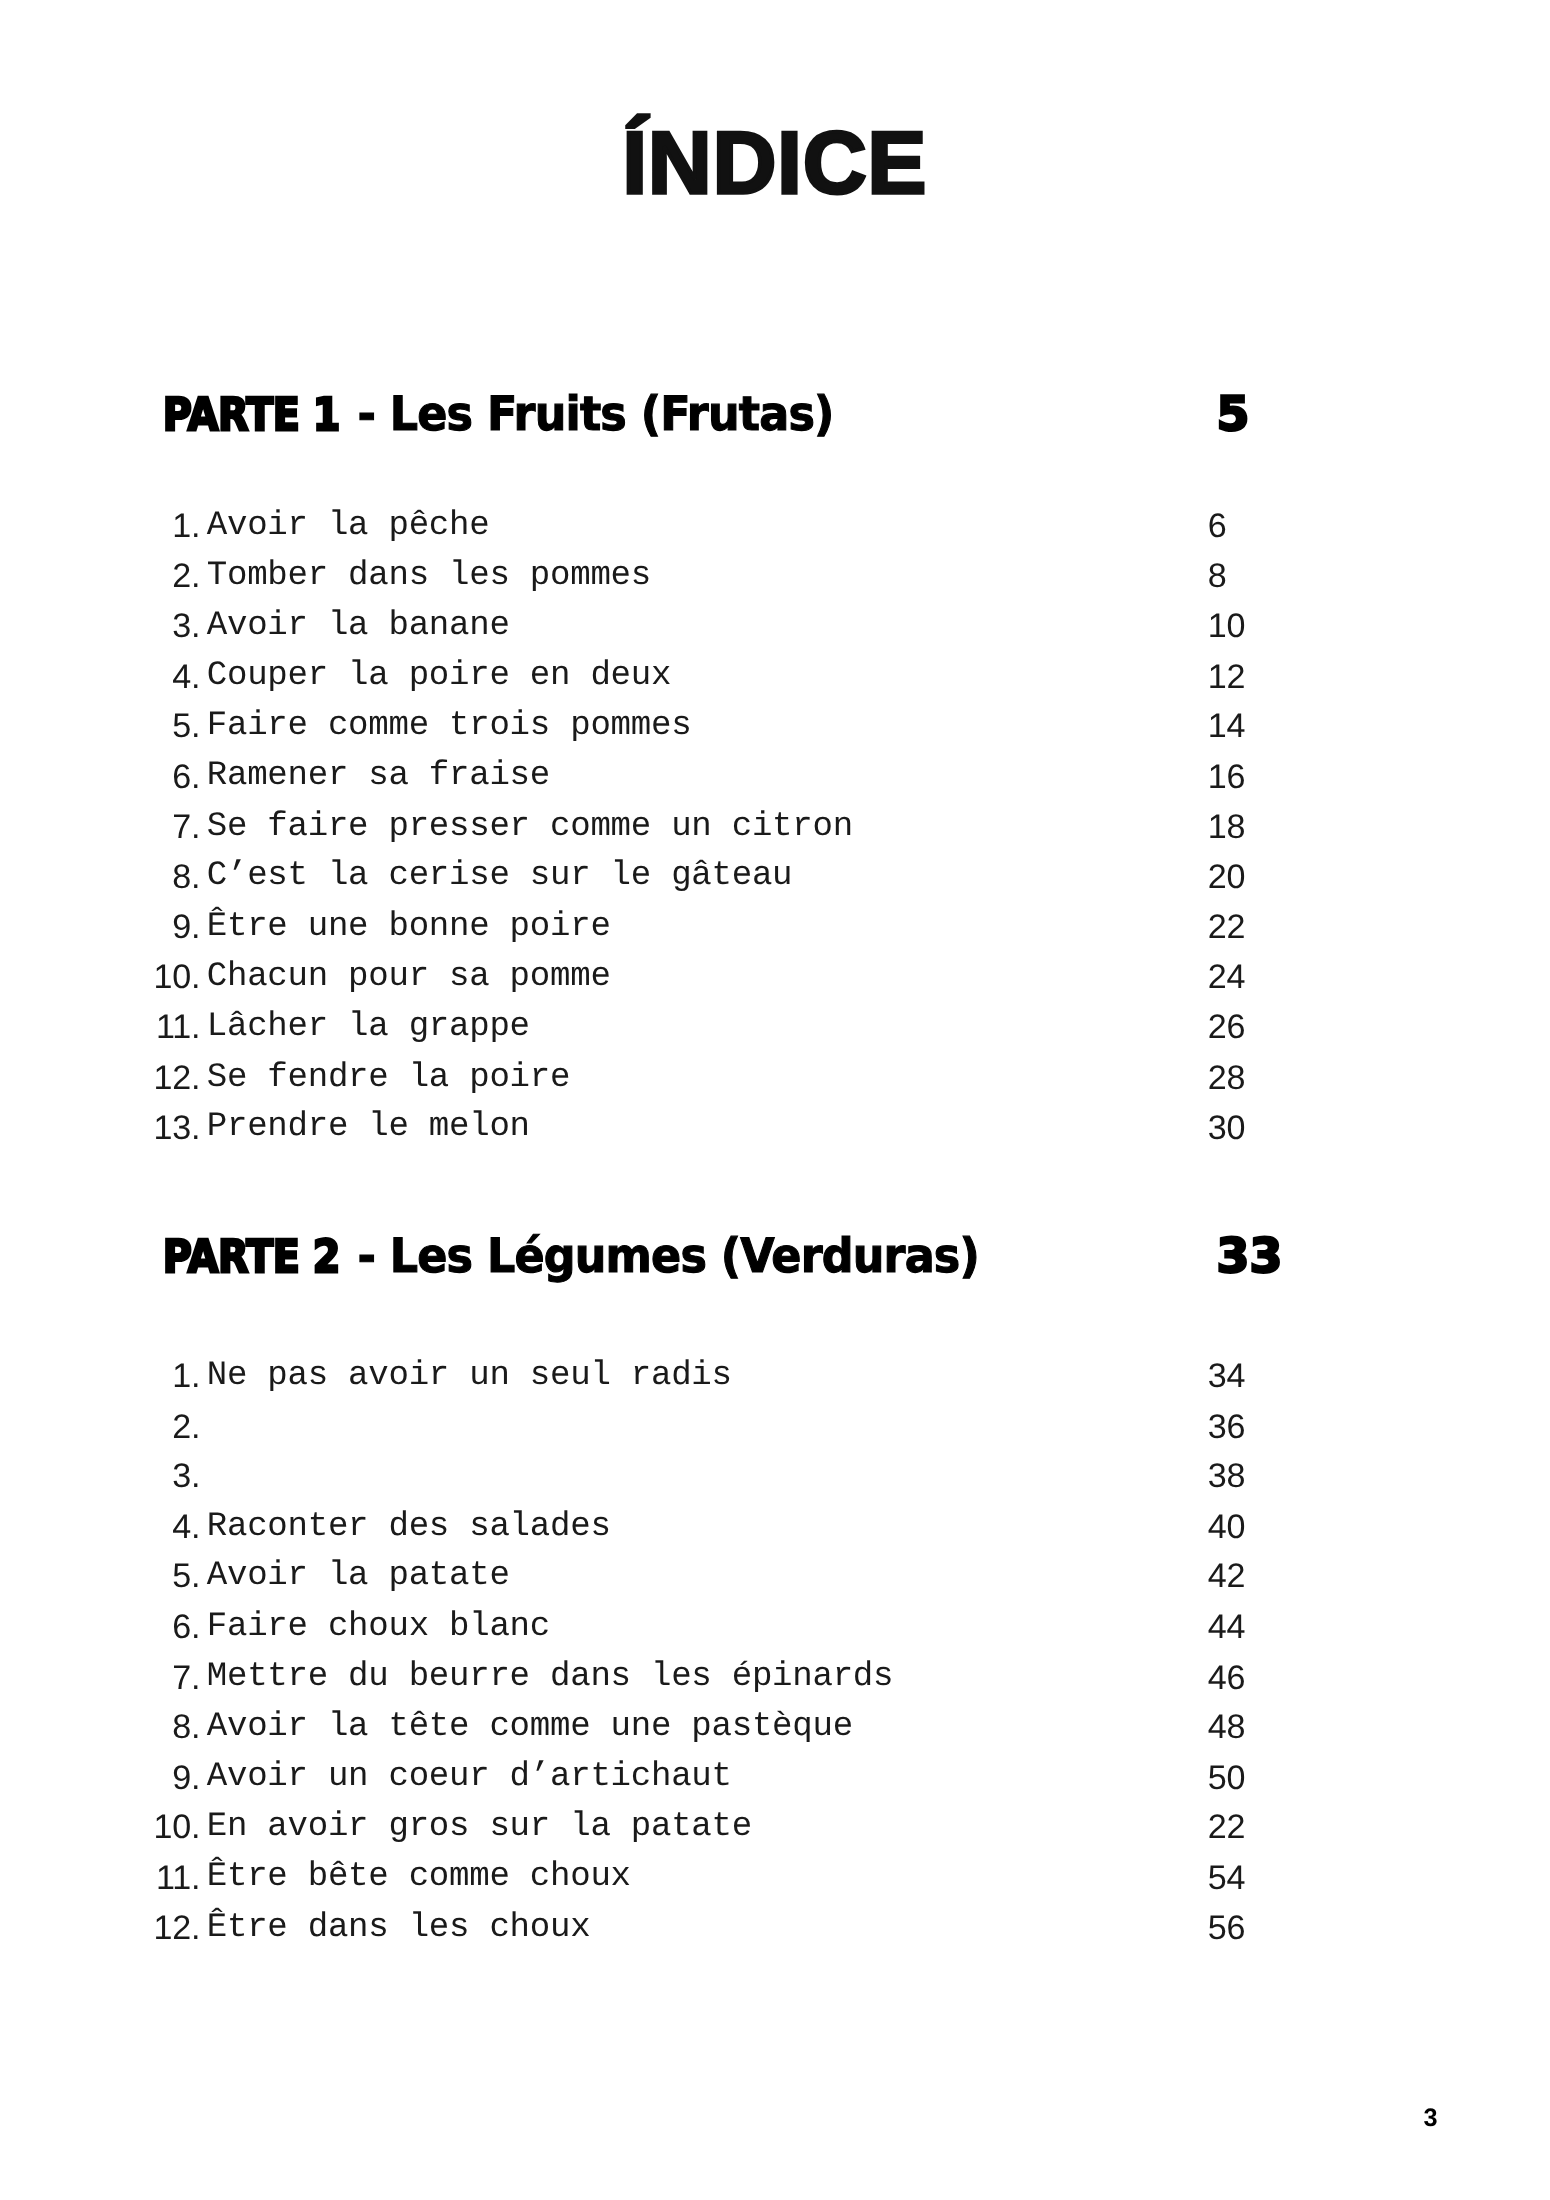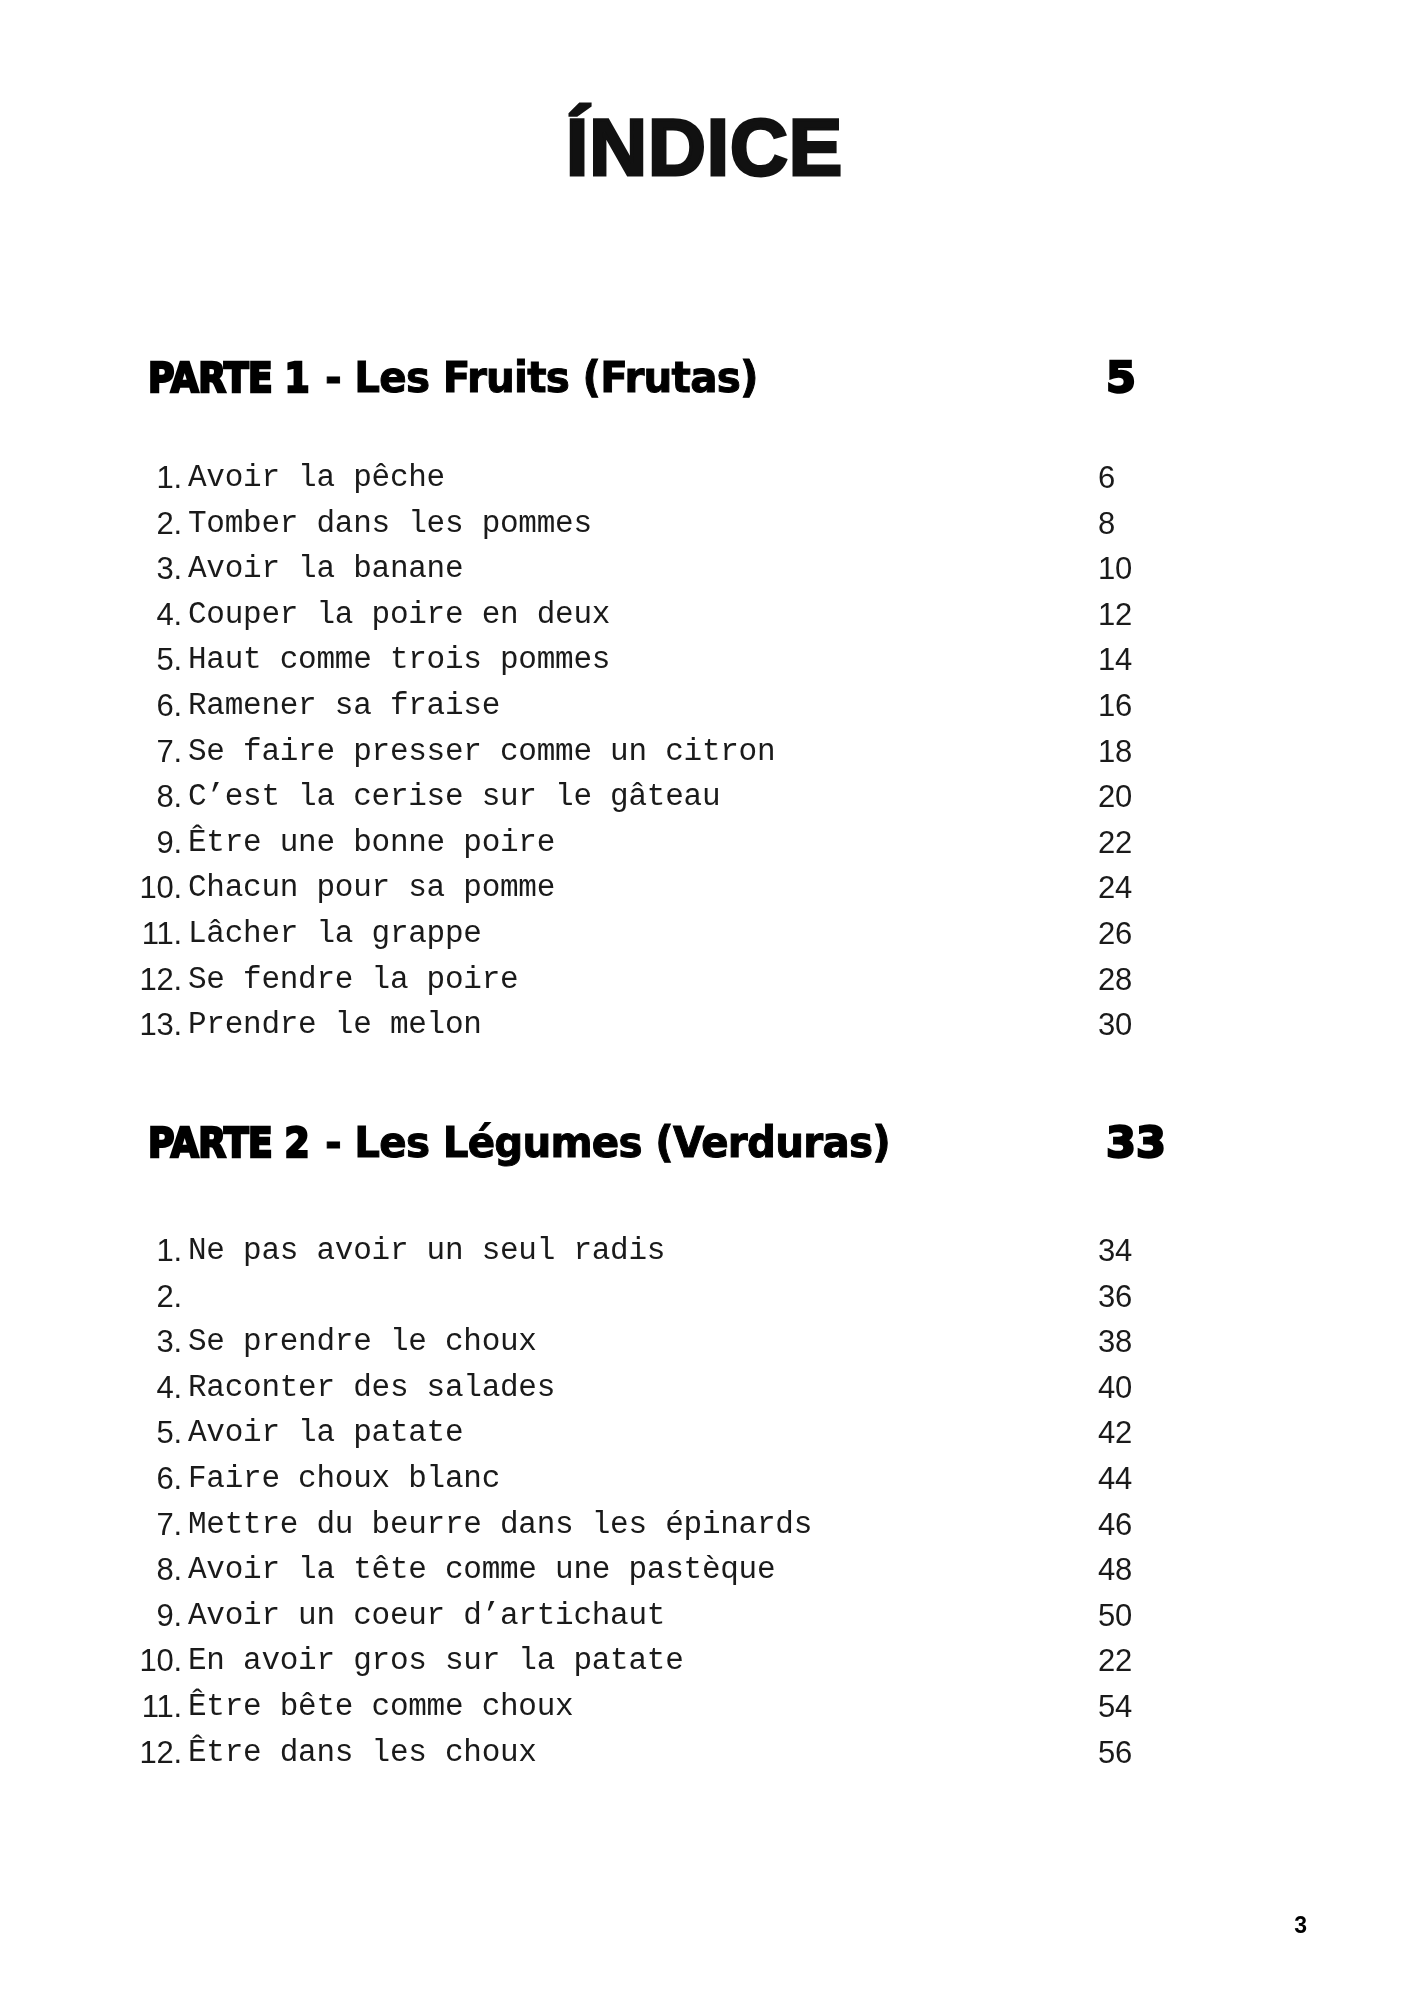--- a/index.html
+++ b/index.html
@@ -178,21 +178,21 @@
       <span class="entry-title">Avoir la banane</span>
       <span class="entry-page">10</span>
     </div>
     <div class="entry">
       <span class="entry-num">4.</span>
       <span class="entry-title">Couper la poire en deux</span>
       <span class="entry-page">12</span>
     </div>
     <div class="entry">
       <span class="entry-num">5.</span>
-      <span class="entry-title">Haut comme trois pommes</span>
+      <span class="entry-title">Faire comme trois pommes</span>
       <span class="entry-page">14</span>
     </div>
     <div class="entry">
       <span class="entry-num">6.</span>
       <span class="entry-title">Ramener sa fraise</span>
       <span class="entry-page">16</span>
     </div>
     <div class="entry">
       <span class="entry-num">7.</span>
       <span class="entry-title">Se faire presser comme un citron</span>
@@ -244,21 +244,20 @@
       <span class="entry-num">1.</span>
       <span class="entry-title">Ne pas avoir un seul radis</span>
       <span class="entry-page">34</span>
     </div>
     <div class="entry">
       <span class="entry-num">2.</span>
       <span class="entry-page">36</span>
     </div>
     <div class="entry">
       <span class="entry-num">3.</span>
-      <span class="entry-title">Se prendre le choux</span>
       <span class="entry-page">38</span>
     </div>
     <div class="entry">
       <span class="entry-num">4.</span>
       <span class="entry-title">Raconter des salades</span>
       <span class="entry-page">40</span>
     </div>
     <div class="entry">
       <span class="entry-num">5.</span>
       <span class="entry-title">Avoir la patate</span>

